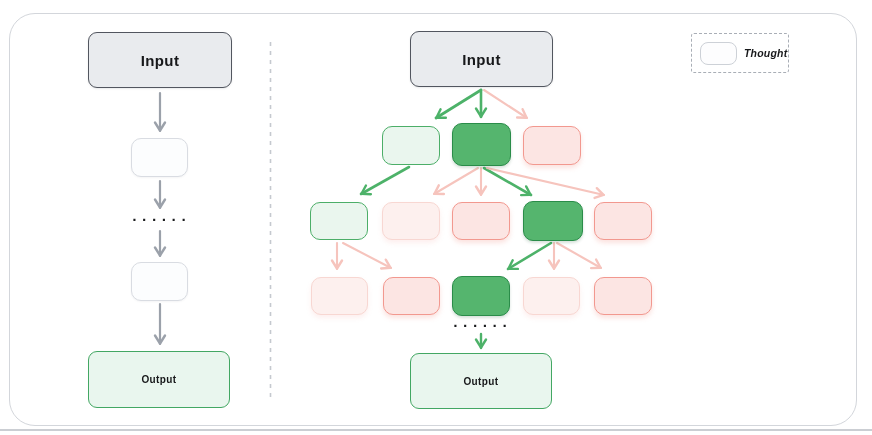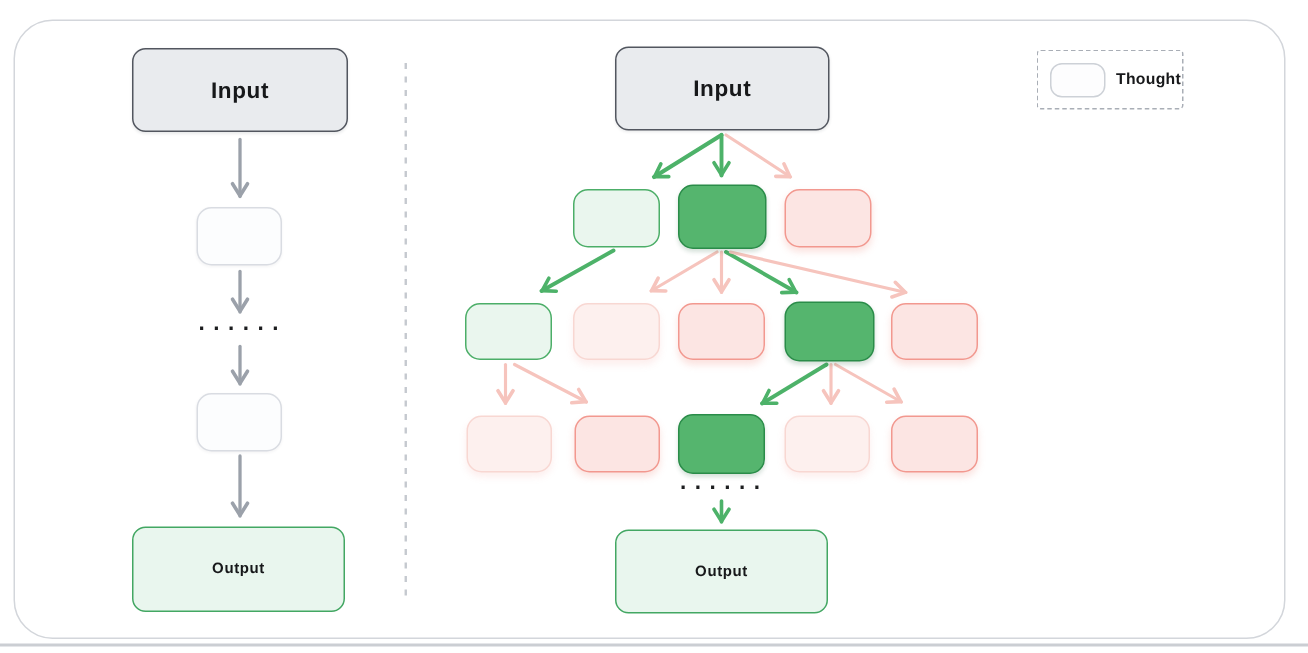--- a/index.html
+++ b/index.html
@@ -18,21 +18,21 @@
   .type-empty{background:var(--empty-fill);border:1.5px solid var(--empty-border);box-shadow:0 1px 2px rgba(40,45,60,.05);}
   .type-green-solid{background:var(--green-solid-fill);border:1.8px solid var(--green-solid-border);
     box-shadow:0 2px 3px rgba(30,90,50,.18);}
   .type-green-light{background:var(--green-light-fill);border:1.5px solid var(--green-light-border);}
   .type-pink{background:var(--pink-fill);border:1.5px solid var(--pink-border);box-shadow:0 3px 5px rgba(240,150,140,.28);}
   .type-pink-faint{background:var(--pink-faint-fill);border:1.5px solid var(--pink-faint-border);
     box-shadow:0 3px 5px rgba(240,150,140,.15);}
   .type-ellipsis{background:none;border:none;border-radius:0;font-family:"DejaVu Sans Mono",monospace;
     font-weight:800;font-size:13px;letter-spacing:2px;color:#1c1d1f;align-items:flex-end;}
   .legend{position:absolute;left:691px;top:33px;width:98px;height:40px;border:1.4px dashed var(--legend-border);
-    border-radius:3px;box-sizing:border-box;display:flex;align-items:center;gap:7px;padding-left:8px;background:#ffffff;}
+    border-radius:3px;box-sizing:border-box;display:flex;align-items:center;gap:7px;padding-left:8px;background:#ffffff;font-style:italic;}
   .legend-chip{width:37px;height:23px;background:var(--legend-chip-fill);border:1.4px solid var(--legend-chip-border);
     border-radius:8px;box-sizing:border-box;}
   .legend-label{font-size:10.5px;font-weight:600;color:var(--text);letter-spacing:.2px;}
 </style>
 </head>
 <body>
 
 <div class="canvas">
   <div class="frame"></div>
   <div class="page-rule"></div>

